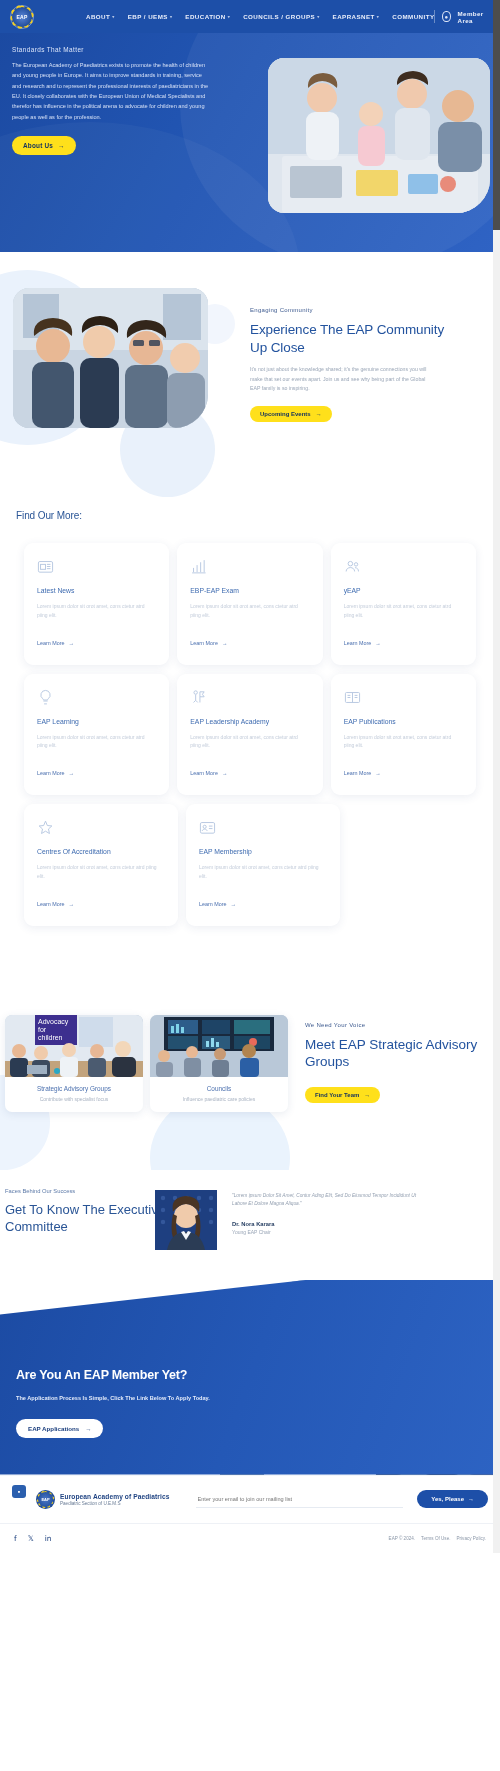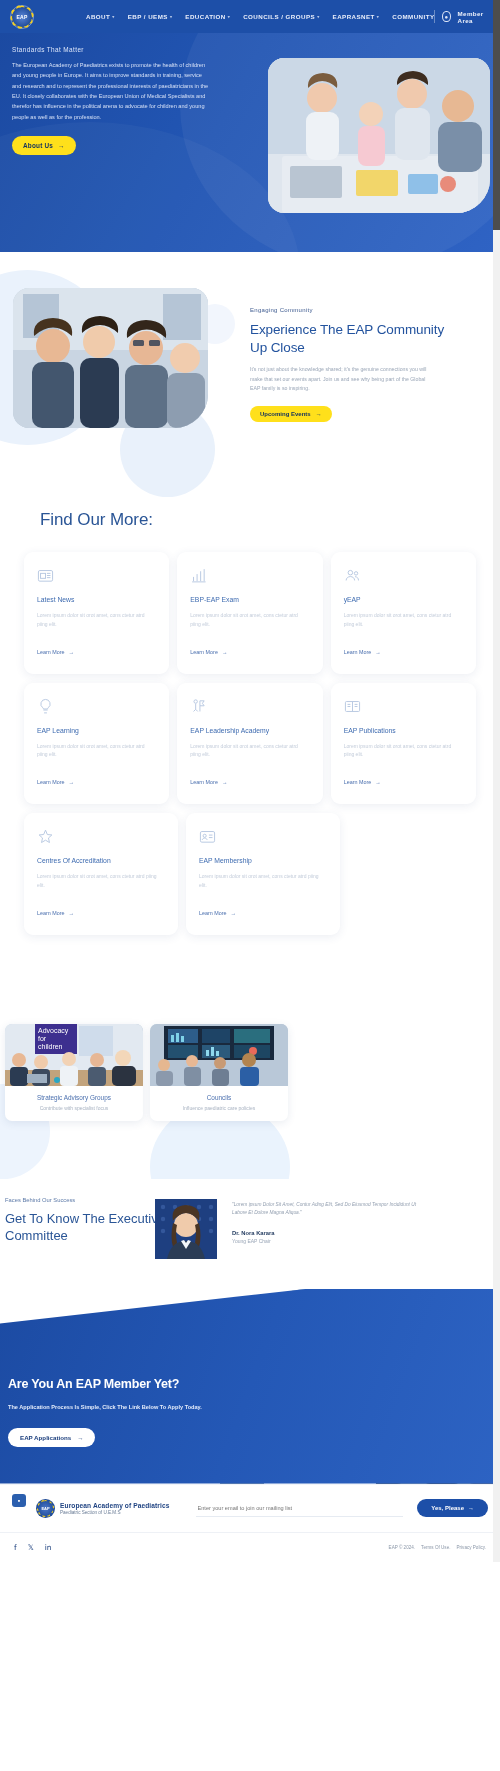--- a/index.html
+++ b/index.html
@@ -100,21 +100,21 @@
   .h2-blue { font-size: 13.5px; line-height: 1.3; color: #23539e; font-weight: 400; letter-spacing: -.1px; }
   .p-gray { font-size: 5.2px; line-height: 1.85; color: #9aa6b7; margin-top: 9px; width: 180px; }
   .btn-y-sm {
     display: inline-flex; align-items: center; gap: 5px; margin-top: 12px;
     background: #ffe01b; color: #11305f; font-size: 6px; font-weight: 600;
     padding: 5px 10px; border-radius: 18px; border: none; cursor: pointer;
   }
 
   
   .sec-find { position: relative; width: 500px; padding: 0 0 60px 0; background: #fff; }
-  .h2-find { font-size: 17px; color: #2a5596; font-weight: 400; margin: 8px 0 22px 40px; letter-spacing: -.1px; }
+  .h2-find { font-size: 10px; color: #2a5596; font-weight: 400; margin: 8px 0 22px 16px; letter-spacing: -.1px; }
   .cards-wrap { position: relative; padding: 0 24px; }
   .card-row { display: flex; gap: 8px; margin-bottom: 9px; }
   .card {
     flex: 1; background: #fff; border-radius: 9px; padding: 15px 13px 16px 13px;
     box-shadow: 0 2px 10px rgba(40,70,120,.09); min-height: 110px;
   }
   .card-icon {
     width: 17px; height: 17px; margin-bottom: 12px; color: #b9c9e2;
     display: flex; align-items: center; justify-content: flex-start;
   }
@@ -154,21 +154,21 @@
   .cta-blue {
     position: absolute; left: 0; top: 0; width: 500px; height: 195px;
     background: linear-gradient(110deg,#1c4ba3 0%,#2458b6 50%,#2d63c3 100%);
     clip-path: polygon(0 18%, 48% 4%, 62% 0, 100% 0, 100% 100%, 0 100%);
   }
   .cta-round {
     position: absolute; right: 0; top: 0; width: 280px; height: 195px;
     border-radius: 90px 0 0 0; overflow: hidden;
     background: linear-gradient(160deg,#b9c9dc,#7d93ab);
   }
-  .cta-text { position: absolute; left: 8px; top: 88px; width: 215px; z-index: 5; }
+  .cta-text { position: absolute; left: 16px; top: 88px; width: 215px; z-index: 5; }
   .cta-h2 { font-size: 12.5px; line-height: 1.25; color: #fff; font-weight: 700; letter-spacing: -.2px; }
   .cta-sub { font-size: 5.6px; color: #e3ebfa; font-weight: 700; margin-top: 12px; }
   .btn-white {
     display: inline-flex; align-items: center; gap: 6px; margin-top: 18px;
     background: #fff; color: #1c3f7d; font-size: 6.2px; font-weight: 600;
     padding: 6px 12px; border-radius: 18px; border: none; cursor: pointer;
   }
 
   
   .sec-news {
@@ -547,20 +547,28 @@
               <rect x="90" y="43" width="19" height="19" rx="4" fill="#2b5fa5"></rect>
             <circle cx="14" cy="41" r="6" fill="#e5b790"></circle>
               <rect x="6" y="47" width="17" height="15" rx="4" fill="#8b99ac"></rect>
           </svg>
         </div>
         <div class="adv-cap">
           <div class="adv-cap-t">Councils</div>
           <div class="adv-cap-s">Influence paediatric care policies</div>
         </div>
       </div>
+    </div>
+    <div class="adv-text">
+      <div class="eyebrow-blue">We Need Your Voice</div>
+      <div class="adv-h2">Meet EAP Strategic Advisory Groups</div>
+      <button class="btn-y-sm" style="margin-top:16px">
+        <span>Find Your Team</span>
+        <span>→</span>
+      </button>
     </div>
   </div>
 
   <div class="sec-exec">
     <div class="exec-left">
       <div class="exec-eyebrow">Faces Behind Our Success</div>
       <div class="exec-h2">Get To Know The Executive Committee</div>
     </div>
     <div class="exec-photo">
       <svg class="ph" viewBox="0 0 62 60" preserveAspectRatio="none">

